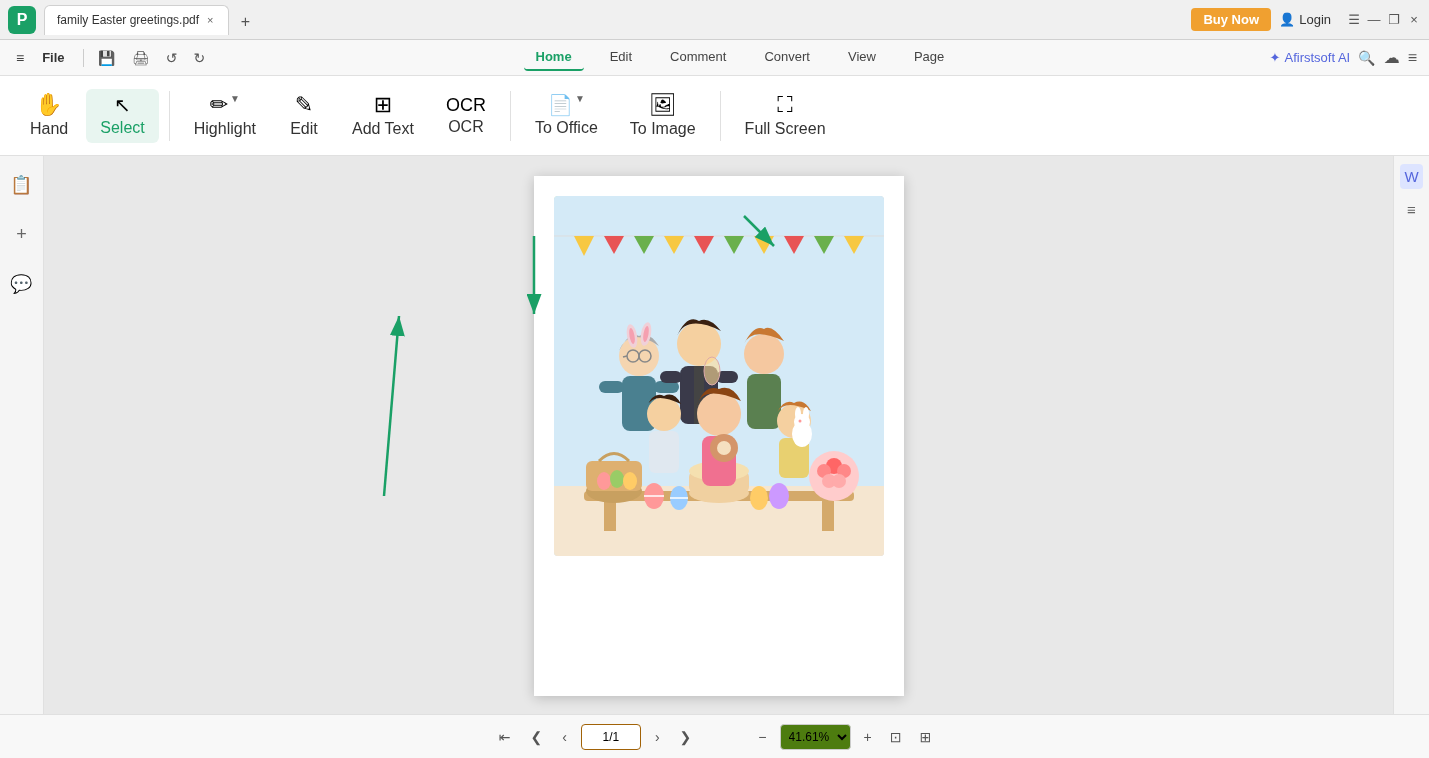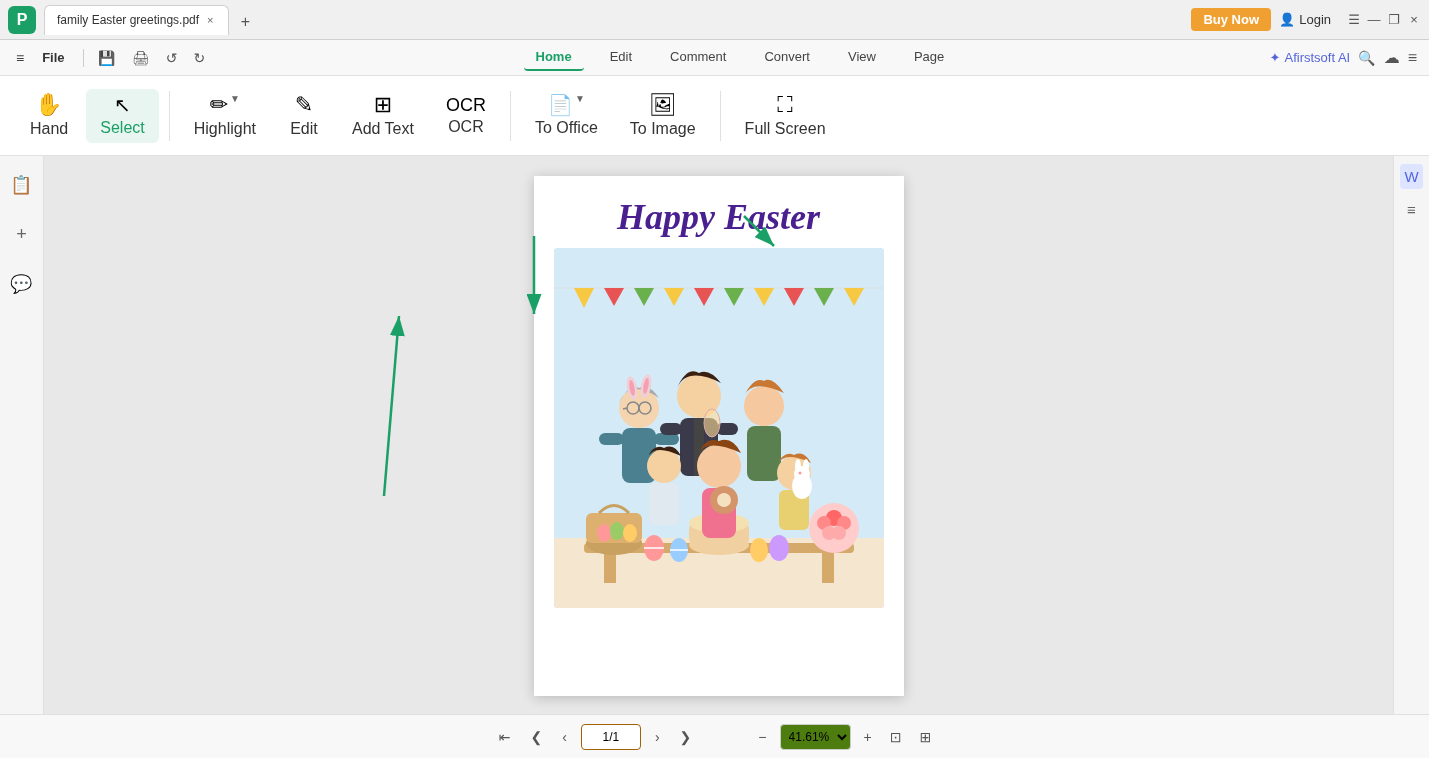--- a/index.html
+++ b/index.html
@@ -515,21 +515,20 @@
   <div class="left-sidebar">
     <span class="sidebar-icon">📋</span>
     <span class="sidebar-icon">+</span>
     <span class="sidebar-icon">💬</span>
   </div>
 
   <div class="content-area">
 
     <div class="pdf-page">
       <div class="pdf-content">
-        <div class="easter-title">Happy Easter</div>
 
         <div class="easter-image">
           <svg width="330" height="360" viewBox="0 0 330 360" xmlns="http://www.w3.org/2000/svg">
 
             <rect width="330" height="360" fill="#d4eaf7"></rect>
 
             <polyline points="0,40 330,40" stroke="#ddd" stroke-width="1" fill="none"></polyline>
             <polygon points="20,40 40,40 30,60" fill="#f7c842"></polygon>
             <polygon points="50,40 70,40 60,58" fill="#e85454"></polygon>
             <polygon points="80,40 100,40 90,58" fill="#6ab04c"></polygon>

